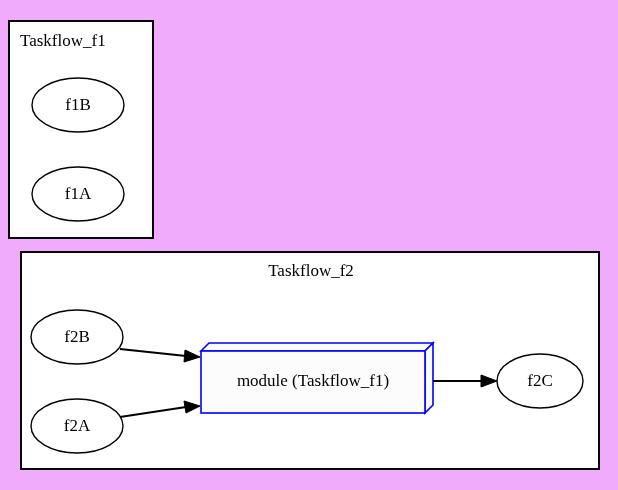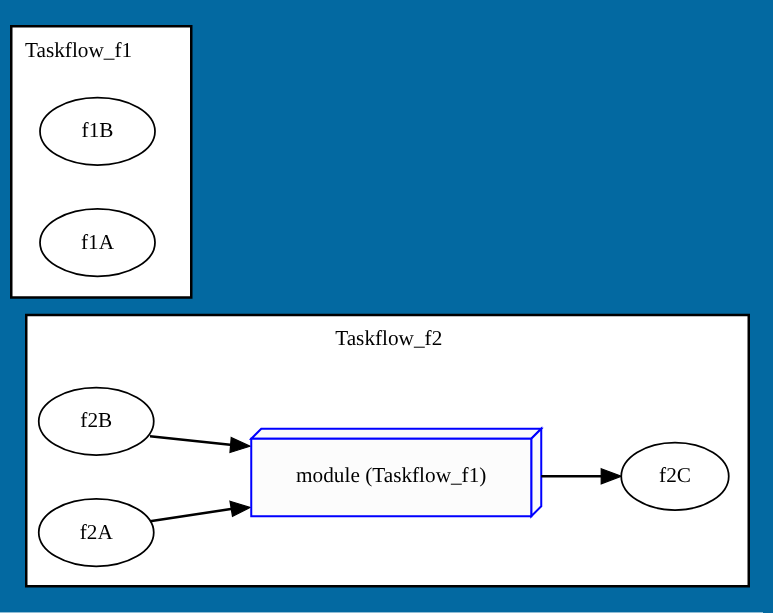--- a/index.html
+++ b/index.html
@@ -10,21 +10,21 @@
   body {
     width: 618px;
     height: 490px;
     overflow: hidden;
     font-family: "Liberation Serif", "DejaVu Serif", serif;
   }
   #diagram-root {
     position: relative;
     width: 618px;
     height: 490px;
-    background: #0369a1;
+    background: #f0abfc;
   }
   svg#graph-canvas {
     display: block;
     width: 618px;
     height: 490px;
   }
   .cluster-rect {
     fill: #ffffff;
     stroke: #000000;
     stroke-width: 2;

